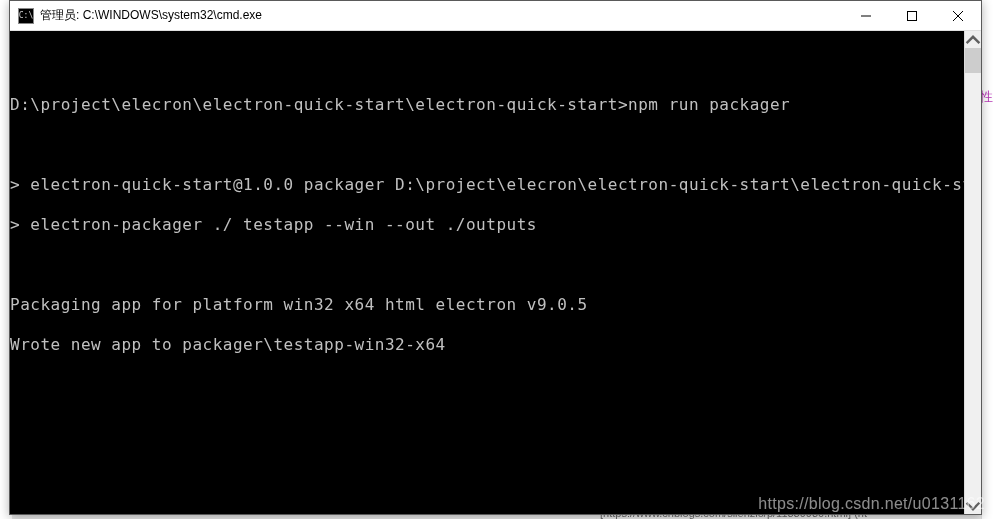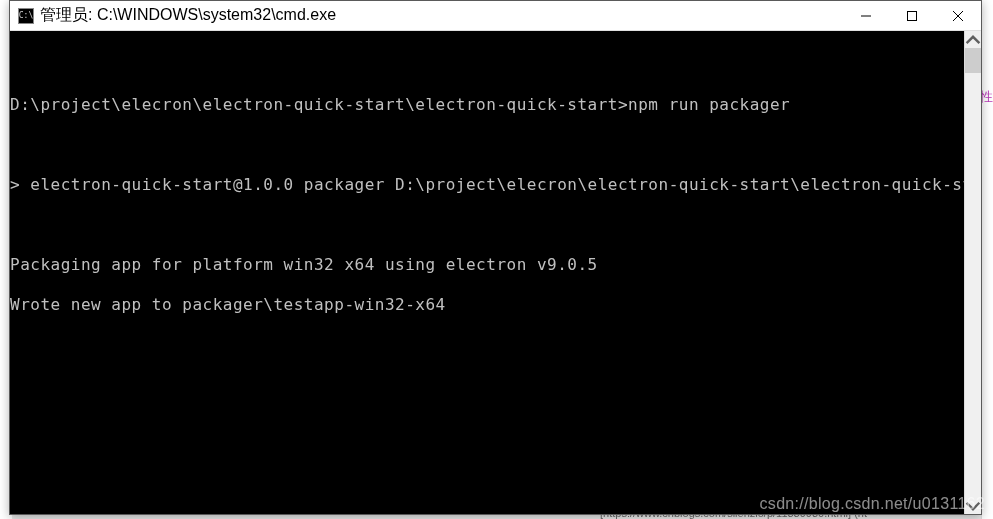--- a/index.html
+++ b/index.html
@@ -69,21 +69,21 @@
       background: #000;
       border: 1px solid #888;
       display: flex;
       align-items: center;
       justify-content: center;
       font-size: 8px;
       color: #ccc;
       font-family: monospace;
     }
     .titlebar-text {
-      font-size: 16px;
+      font-size: 12px;
       color: #000;
       flex: 1;
     }
     .titlebar-btns {
       display: flex;
       height: 100%;
     }
     .titlebar-btn {
       width: 46px;
       height: 100%;
@@ -195,22 +195,23 @@
           </svg>
       </div>
     </div>
   </div>
   <div class="terminal-wrap">
     <div class="terminal">
 <div class="line"></div>
 <div class="line">D:\project\elecron\electron-quick-start\electron-quick-start&gt;npm run packager</div>
 <div class="line"></div>
 <div class="line">&gt; electron-quick-start@1.0.0 packager D:\project\elecron\electron-quick-start\electron-quick-start</div>
-<div class="line"></div>
-<div class="line">Packaging app for platform win32 x64 using electron v9.0.5</div>
+<div class="line">&gt; electron-packager ./ testapp --win --out ./outputs</div>
+<div class="line"></div>
+<div class="line">Packaging app for platform win32 x64 html electron v9.0.5</div>
 <div class="line">Wrote new app to packager\testapp-win32-x64</div>
 <div class="line"></div>
     </div>
     <div class="scrollbar">
       <div class="scroll-btn">
         <svg viewBox="0 0 10 10">
             <path d="M1 7 L5 3 L9 7" fill="none" stroke="#606060" stroke-width="1.5"></path>
           </svg>
       </div>
       <div class="scroll-track">
@@ -218,13 +219,13 @@
       </div>
       <div class="scroll-btn">
         <svg viewBox="0 0 10 10">
             <path d="M1 3 L5 7 L9 3" fill="none" stroke="#606060" stroke-width="1.5"></path>
           </svg>
       </div>
     </div>
   </div>
 </div>
 
-<div class="watermark">csdn://blog.csdn.net/u0131162</div>
+<div class="watermark">https://blog.csdn.net/u0131162</div>
 
 </body></html>

